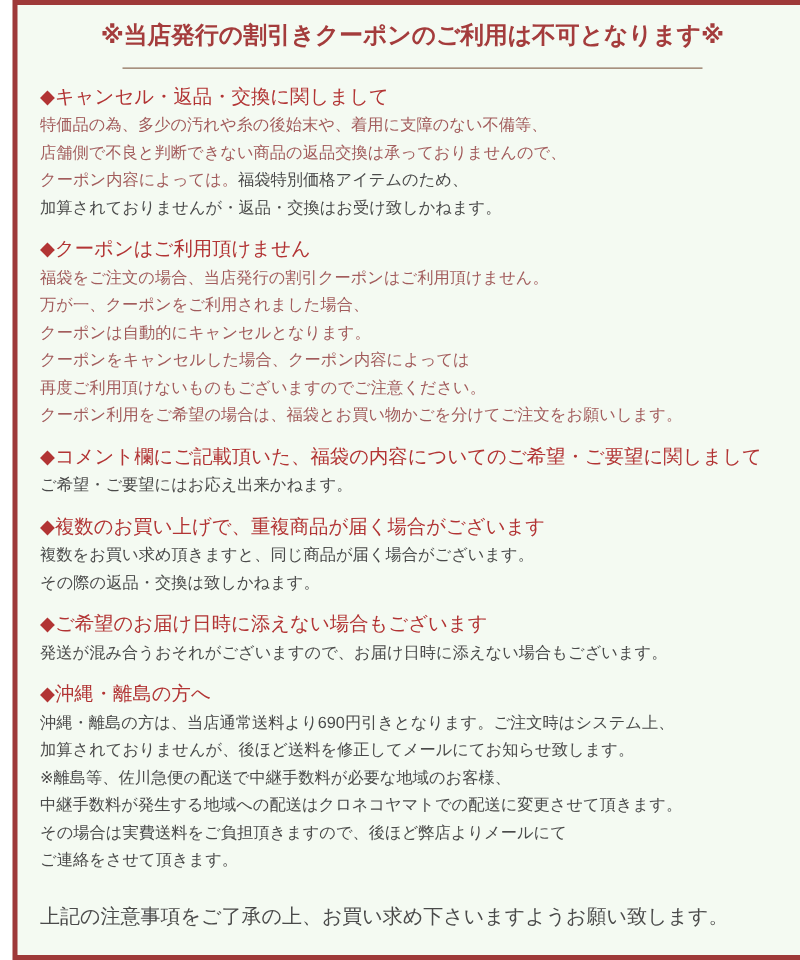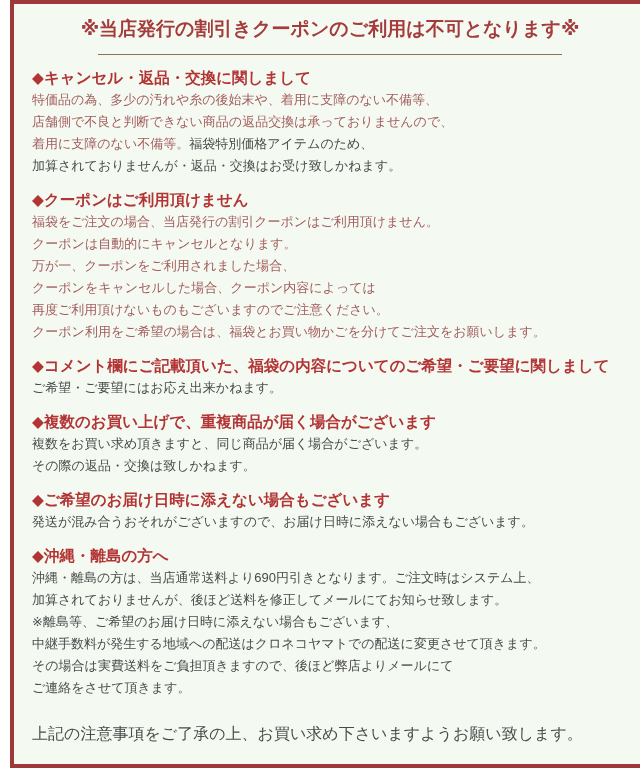--- a/index.html
+++ b/index.html
@@ -38,21 +38,21 @@
     border: none;
     border-top: 1px solid var(--c-divider);
     width: 78%;
     margin: 12px auto 0 auto;
     height: 0;
   }
   .sections { margin-top: 8px; }
   .notice-section { margin-top: 12px; }
   .section-heading {
     font-size: 15.5px;
-    font-weight: bold;
+    font-weight: normal;
     color: var(--c-heading);
     line-height: 22px;
   }
   .section-line {
     font-size: 13px;
     line-height: 22px;
     white-space: nowrap;
   }
   .seg-red  { color: var(--c-red); }
   .seg-dark { color: var(--c-dark); }
@@ -68,28 +68,28 @@
 <body>
 
 <div class="notice-frame">
   <div class="notice-title">※当店発行の割引きクーポンのご利用は不可となります※</div>
   <hr class="title-divider">
   <div class="sections" id="sections">
       <section class="notice-section">
         <h2 class="section-heading">◆キャンセル・返品・交換に関しまして</h2>
         <p class="section-line"><span class="seg-red">特価品の為、多少の汚れや糸の後始末や、着用に支障のない不備等、</span></p>
         <p class="section-line"><span class="seg-red">店舗側で不良と判断できない商品の返品交換は承っておりませんので、</span></p>
-        <p class="section-line"><span class="seg-red">着用に支障のない不備等。</span><span class="seg-dark">福袋特別価格アイテムのため、</span></p>
+        <p class="section-line"><span class="seg-red">クーポン内容によっては。</span><span class="seg-dark">福袋特別価格アイテムのため、</span></p>
         <p class="section-line"><span class="seg-dark">加算されておりませんが・返品・交換はお受け致しかねます。</span></p>
       </section>
       <section class="notice-section">
         <h2 class="section-heading">◆クーポンはご利用頂けません</h2>
         <p class="section-line"><span class="seg-red">福袋をご注文の場合、当店発行の割引クーポンはご利用頂けません。</span></p>
+        <p class="section-line"><span class="seg-red">万が一、クーポンをご利用されました場合、</span></p>
         <p class="section-line"><span class="seg-red">クーポンは自動的にキャンセルとなります。</span></p>
-        <p class="section-line"><span class="seg-red">万が一、クーポンをご利用されました場合、</span></p>
         <p class="section-line"><span class="seg-red">クーポンをキャンセルした場合、クーポン内容によっては</span></p>
         <p class="section-line"><span class="seg-red">再度ご利用頂けないものもございますのでご注意ください。</span></p>
         <p class="section-line"><span class="seg-red">クーポン利用をご希望の場合は、福袋とお買い物かごを分けてご注文をお願いします。</span></p>
       </section>
       <section class="notice-section">
         <h2 class="section-heading">◆コメント欄にご記載頂いた、福袋の内容についてのご希望・ご要望に関しまして</h2>
         <p class="section-line"><span class="seg-dark">ご希望・ご要望にはお応え出来かねます。</span></p>
       </section>
       <section class="notice-section">
         <h2 class="section-heading">◆複数のお買い上げで、重複商品が届く場合がございます</h2>
@@ -97,20 +97,20 @@
         <p class="section-line"><span class="seg-dark">その際の返品・交換は致しかねます。</span></p>
       </section>
       <section class="notice-section">
         <h2 class="section-heading">◆ご希望のお届け日時に添えない場合もございます</h2>
         <p class="section-line"><span class="seg-dark">発送が混み合うおそれがございますので、お届け日時に添えない場合もございます。</span></p>
       </section>
       <section class="notice-section">
         <h2 class="section-heading">◆沖縄・離島の方へ</h2>
         <p class="section-line"><span class="seg-dark">沖縄・離島の方は、当店通常送料より690円引きとなります。ご注文時はシステム上、</span></p>
         <p class="section-line"><span class="seg-dark">加算されておりませんが、後ほど送料を修正してメールにてお知らせ致します。</span></p>
-        <p class="section-line"><span class="seg-dark">※離島等、ご希望のお届け日時に添えない場合もございます、</span></p>
+        <p class="section-line"><span class="seg-dark">※離島等、佐川急便の配送で中継手数料が必要な地域のお客様、</span></p>
         <p class="section-line"><span class="seg-dark">中継手数料が発生する地域への配送はクロネコヤマトでの配送に変更させて頂きます。</span></p>
         <p class="section-line"><span class="seg-dark">その場合は実費送料をご負担頂きますので、後ほど弊店よりメールにて</span></p>
         <p class="section-line"><span class="seg-dark">ご連絡をさせて頂きます。</span></p>
       </section>
     </div>
   <div class="notice-footer">上記の注意事項をご了承の上、お買い求め下さいますようお願い致します。</div>
 </div>
 
 </body></html>

